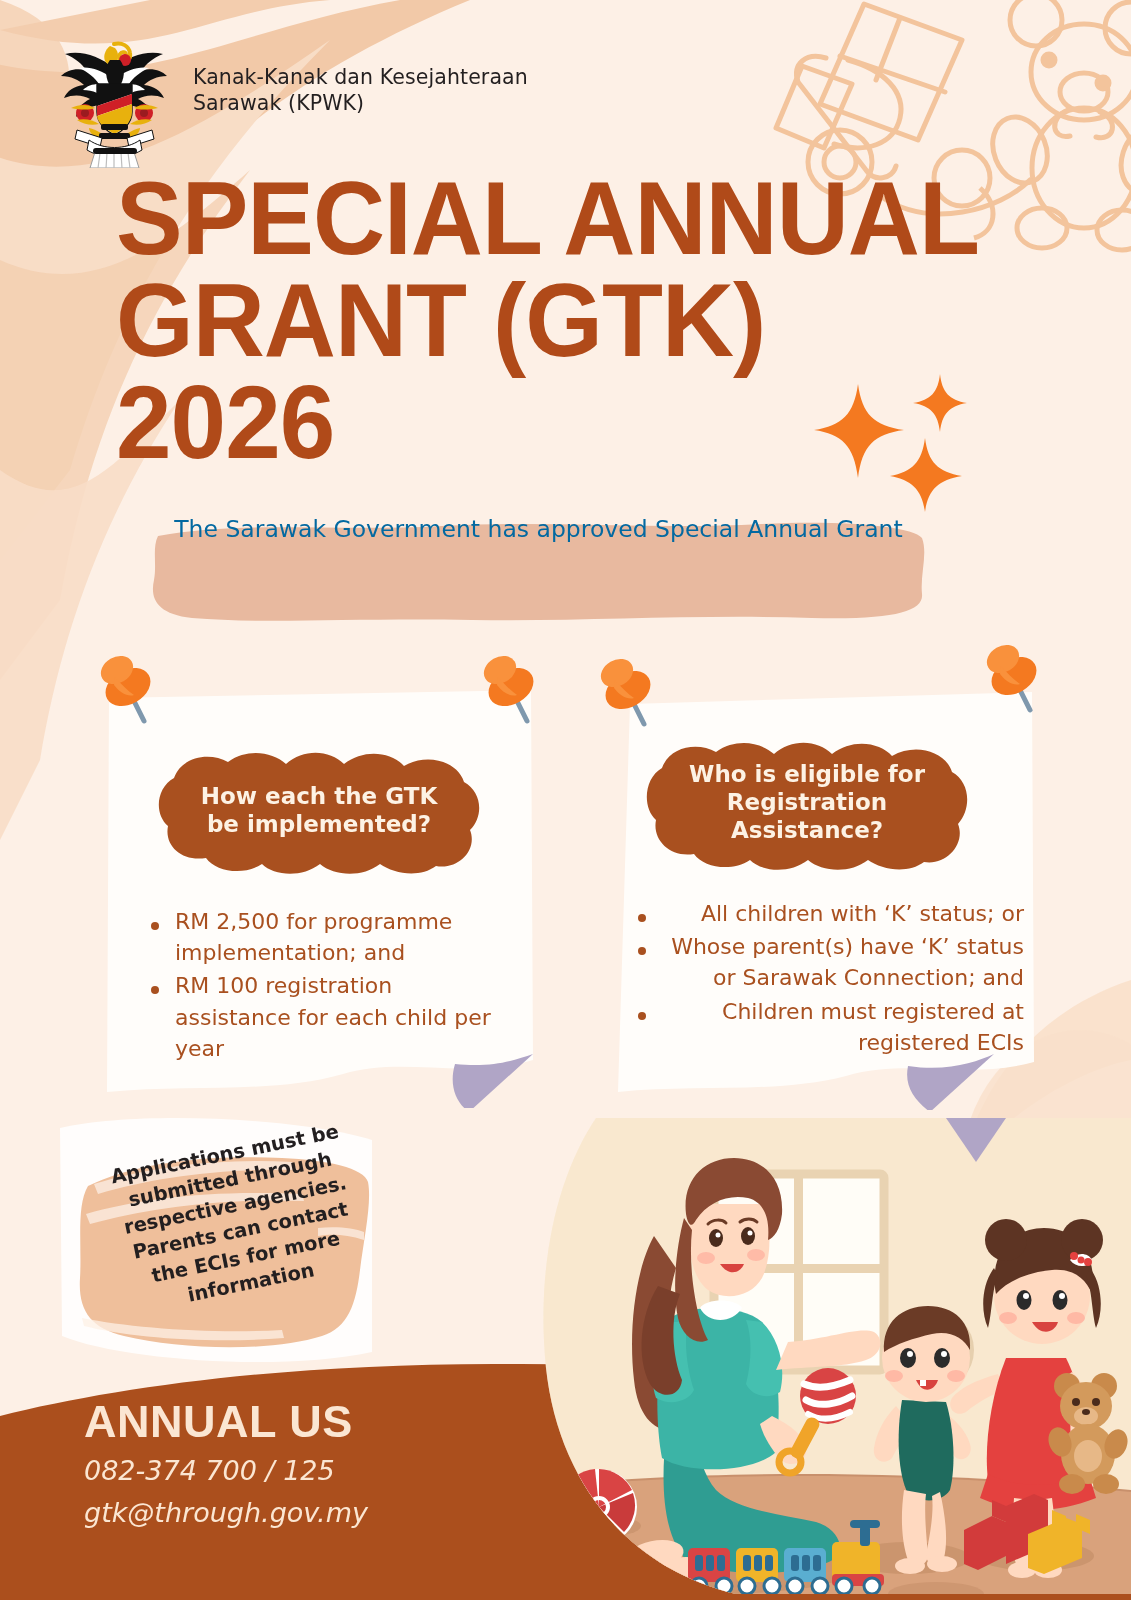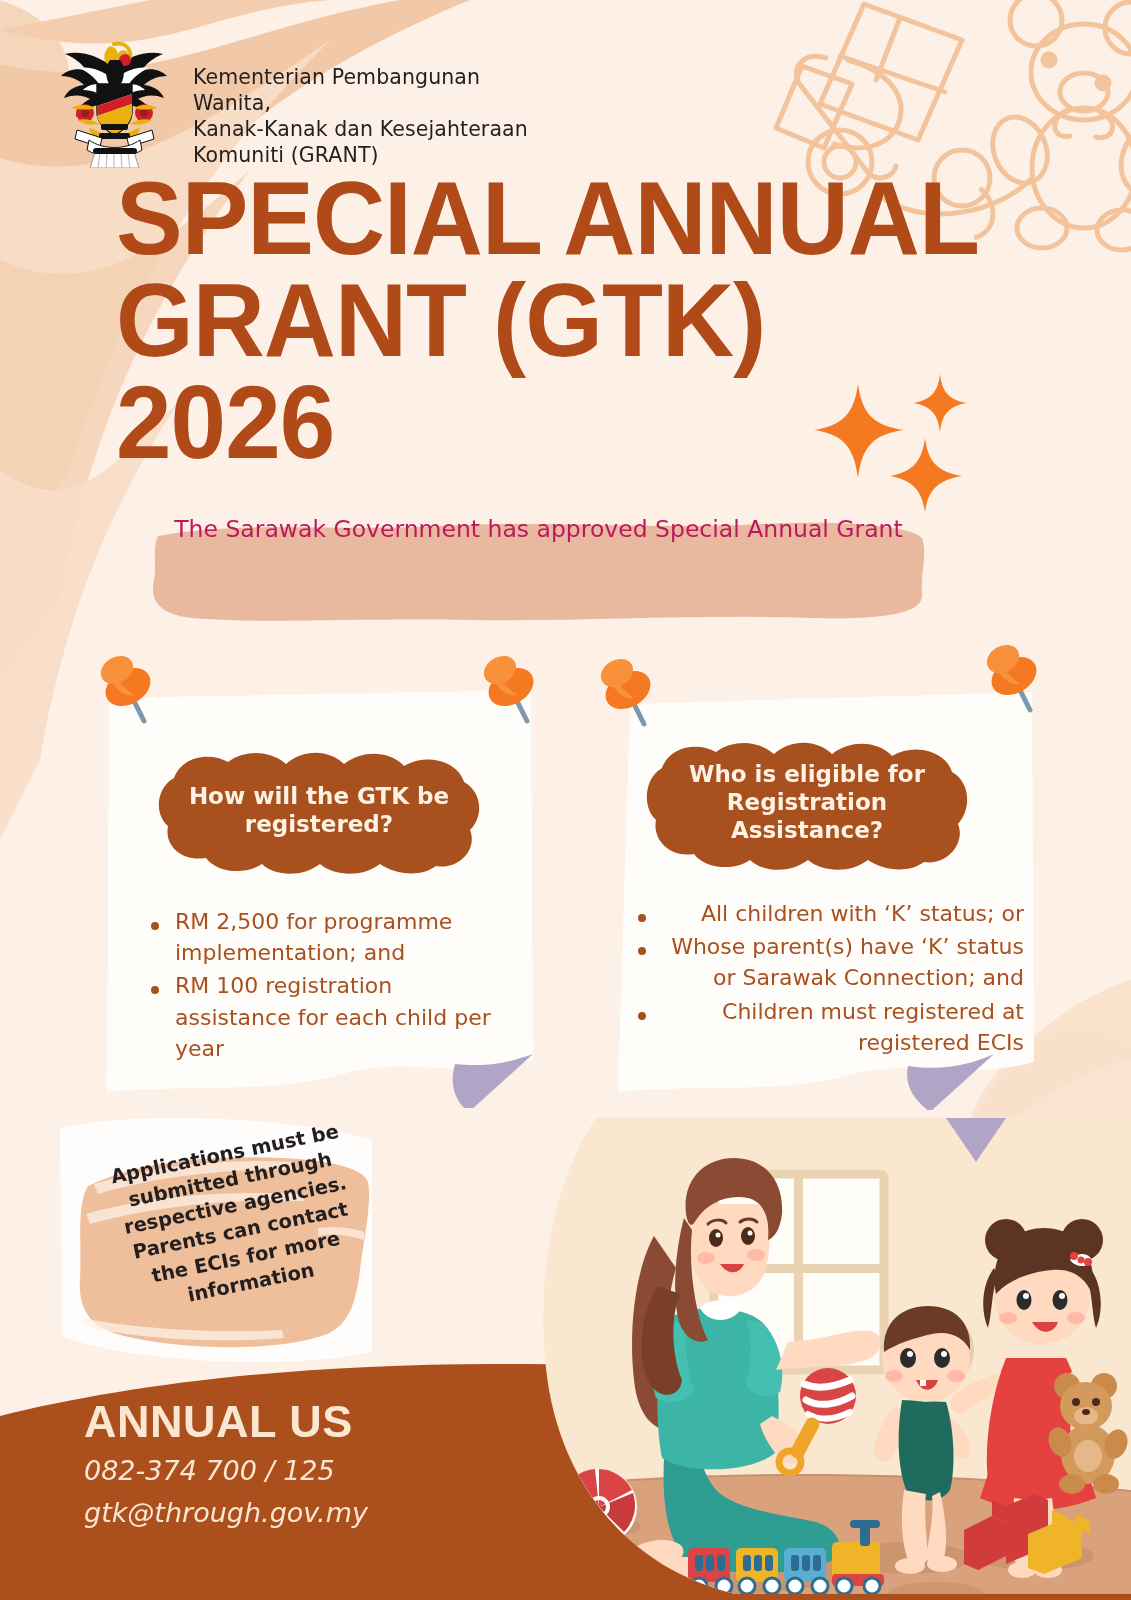--- a/index.html
+++ b/index.html
@@ -33,21 +33,21 @@
   .sparkles{position:absolute;left:812px;top:362px;width:160px;height:150px;}
 
   
   .banner{
     position:absolute;left:152px;top:514px;width:773px;height:113px;
   }
   .banner .blobbg{position:absolute;inset:0;}
   .banner .btxt{
     position:absolute;inset:0;display:flex;flex-direction:column;
     align-items:center;justify-content:flex-start;
-    color:#be185d;font-size:23.5px;line-height:1.3;
+    color:#0369a1;font-size:23.5px;line-height:1.3;
     font-family:"DejaVu Sans",sans-serif;text-align:center;
   }
 
   
   .card{position:absolute;}
   .card .paper{position:absolute;inset:0;}
   .card-inner{position:absolute;left:0;right:0;top:0;}
   .blobhead{position:relative;margin:0 auto;}
   .blobhead .bt{
     position:absolute;inset:0;display:flex;align-items:center;justify-content:center;
@@ -203,23 +203,22 @@
       <g stroke="#bdbdbd" stroke-width="1.2">
         <path d="M45,115 L43,130"></path>
           <path d="M52,115 L51,130"></path>
           <path d="M59,115 L59,130"></path>
         <path d="M66,115 L67,130"></path>
           <path d="M73,115 L75,130"></path>
       </g>
       <rect x="38" y="110" width="44" height="6" rx="3" fill="#111111"></rect>
     </svg>
     <div class="ministry">
-      <div>Kementerian Pembangunan Wanita,</div>
       <div>Kanak-Kanak dan Kesejahteraan</div>
-      <div>Komuniti (GRANT)</div>
+      <div>Sarawak (KPWK)</div>
     </div>
   </div>
 
   <div class="title">
     <span class="l">SPECIAL ANNUAL</span>
     <span class="l">GRANT (GTK)</span>
     <span class="l">2026</span>
   </div>
 
   <svg class="sparkles" viewBox="0 0 160 150">
@@ -246,21 +245,21 @@
       <path d="M352,376 C390,380 412,372 430,366 L366,424 C352,414 346,396 352,376 Z" fill="#b0a5c6"></path>
     </svg>
     <div class="card-inner" style="top:56px;">
       <div class="blobhead" style="width:334px;height:132px;">
         <svg viewBox="0 0 334 132" preserveAspectRatio="none" style="position:absolute;inset:0;">
           <path d="M22,34 C30,12 58,8 76,18 C96,4 120,8 134,20 C152,4 178,6 192,20 C212,4 240,8 252,22
                    C276,8 306,18 312,38 C330,48 332,72 318,86 C326,106 306,126 284,122 C268,134 242,130 228,120
                    C210,134 182,132 168,120 C150,134 122,132 110,120 C92,132 64,128 54,114 C30,118 12,102 16,82
                    C2,70 4,44 22,34 Z" fill="#a9501f"></path>
         </svg>
-        <div class="bt">How will the GTK be registered?</div>
+        <div class="bt">How each the GTK be implemented?</div>
       </div>
       <ul class="bullets" style="margin:30px 28px 0 40px;">
         <li>RM 2,500 for programme implementation; and</li>
         <li>RM 100 registration assistance for each child per year</li>
       </ul>
     </div>
     <svg class="pin" style="left:-3px;top:-35px;" viewBox="0 0 62 72">
       <path d="M30,40 L44,68" stroke="#7f98ad" stroke-width="5" stroke-linecap="round"></path>
       <ellipse cx="28" cy="34" rx="24" ry="17" transform="rotate(-30 28 34)" fill="#f47920"></ellipse>
       <ellipse cx="17" cy="17" rx="17" ry="13" transform="rotate(-30 17 17)" fill="#f9913c"></ellipse>

